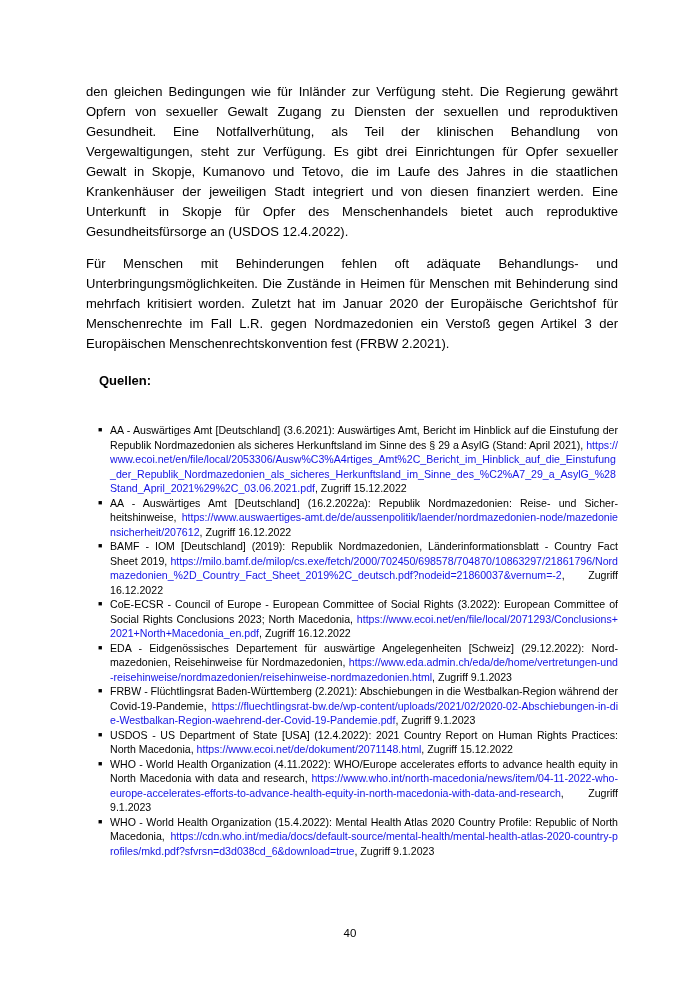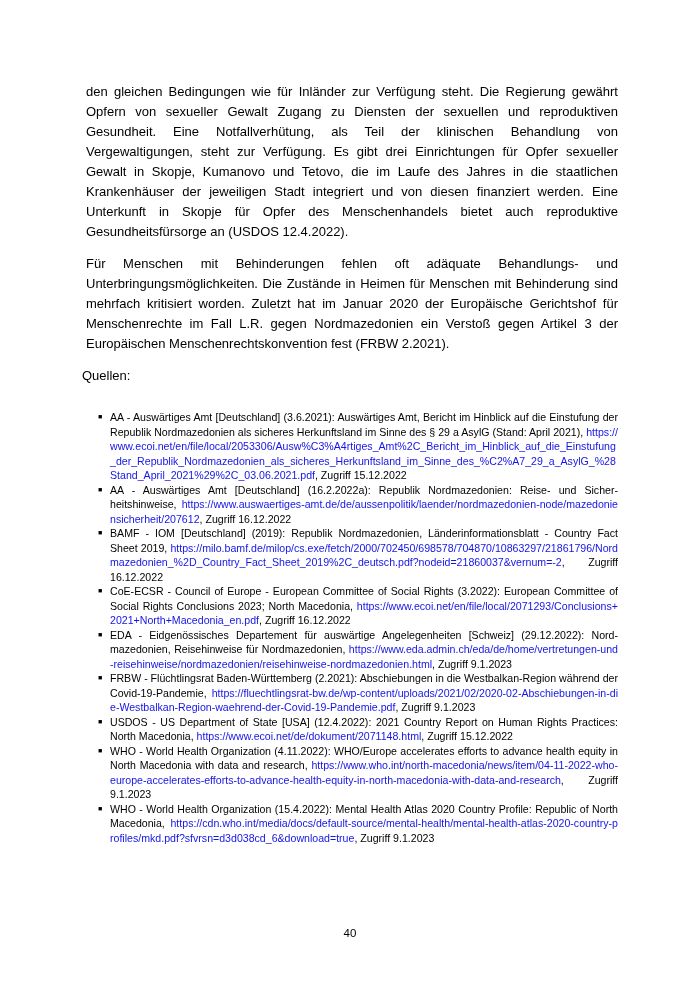--- a/index.html
+++ b/index.html
@@ -21,26 +21,26 @@
   .body-paragraph {
     font-size: 13px;
     line-height: 20px;
     text-align: justify;
     margin: 0 0 12px 4px;
     hyphens: manual;
   }
   .sources-heading {
     font-size: 13px;
     line-height: 20px;
-    margin: 0;
-    font-weight: normal;
+    margin: 17px;
+    font-weight: bold;
   }
   ul.sources {
     list-style: none;
-    margin: 24px 0 0 16px;
+    margin: 32px 0 0 16px;
     padding: 0;
     width: 520px;
     font-size: 10.6px;
     line-height: 14.5px;
   }
   ul.sources li {
     position: relative;
     padding-left: 12px;
     text-align: justify;
     hyphens: manual;

